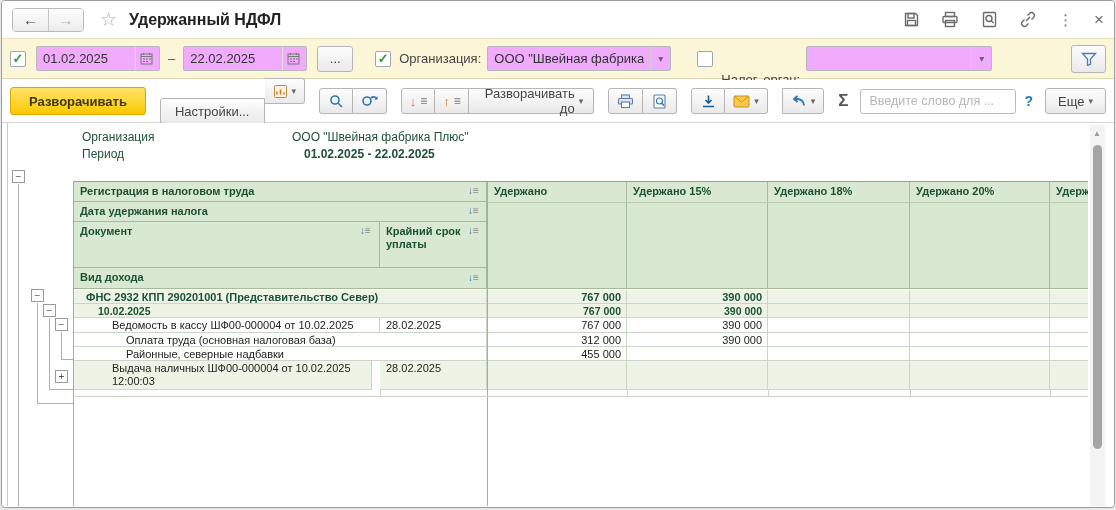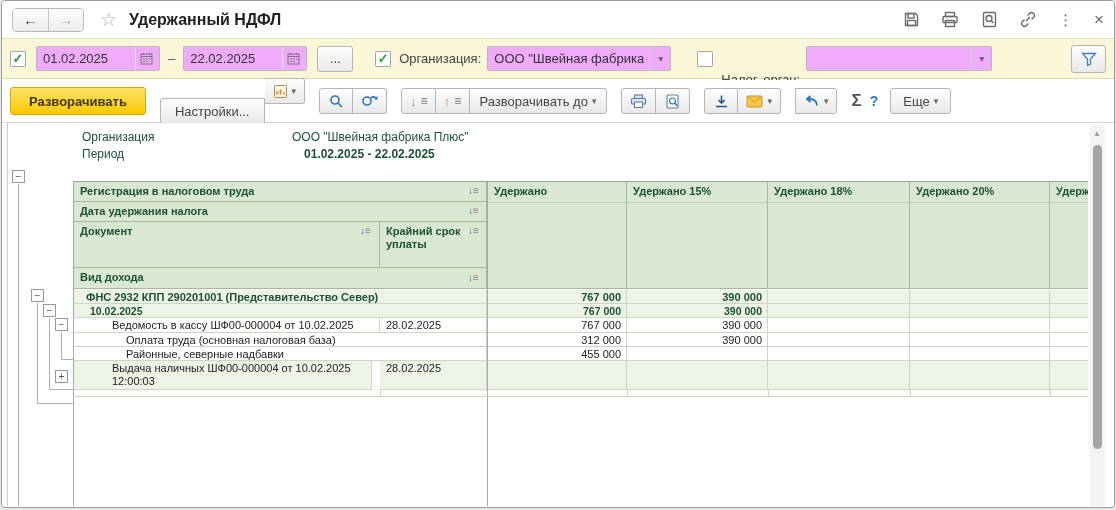--- a/index.html
+++ b/index.html
@@ -285,20 +285,21 @@
           <svg class="icon" width="16" height="13" viewBox="0 0 16 13" style="stroke:#2e75b6; fill:none; stroke-width:1.8;">
               <path d="M13 10.5c0-4-3-6.5-7-6.5H3.5"></path>
               <path d="M6.5 1L3 4l3.5 3"></path>
             </svg>
         </span>
         <span class="caret">▾</span>
       </div>
     </div>
 
     <span class="sigma">Σ</span>
+    <input class="wordsearch" placeholder="Введите слово для ..." style="">
     <span class="helpq">?</span>
     <div class="tgroup" style="margin-left:12px;">
       <div class="tbtn single" style="padding:0 12px;">
         <span>Еще</span>
         <span class="caret">▾</span>
       </div>
     </div>
   </div>
 
   <div class="report">
@@ -351,21 +352,21 @@
     <div class="cell hcell" style="left:1048px; top:59px; width:38px; height:107px; border-right:none;">Удерж</div>
     <div class="gline" style="left:486px; top:79px; width:600px; height:1px; background:#b8cab0;"></div>
 
     <div class="cell dcell grp" style="left:72px; top:167px; width:413px; height:14px; padding-left:12px; border-right:1px solid #cbd7c5;">ФНС 2932 КПП 290201001 (Представительство Север)</div>
     <div class="cell dcell num grp" style="left:486px; top:167px; width:139px; height:14px;">767 000</div>
     <div class="cell dcell num grp" style="left:625px; top:167px; width:141px; height:14px;">390 000</div>
     <div class="cell dcell num grp" style="left:766px; top:167px; width:142px; height:14px;"></div>
     <div class="cell dcell num grp" style="left:908px; top:167px; width:140px; height:14px;"></div>
     <div class="cell dcell grp" style="left:1048px; top:167px; width:38px; height:14px; border-right:none;"></div>
 
-    <div class="cell dcell grp" style="left:72px; top:181px; width:413px; height:14px; padding-left:16px; font-size:10.5px; border-right:1px solid #cbd7c5;">10.02.2025</div>
+    <div class="cell dcell grp" style="left:72px; top:181px; width:413px; height:14px; padding-left:24px; font-size:10.5px; border-right:1px solid #cbd7c5;">10.02.2025</div>
     <div class="cell dcell num grp" style="left:486px; top:181px; width:139px; height:14px; font-size:10.5px;">767 000</div>
     <div class="cell dcell num grp" style="left:625px; top:181px; width:141px; height:14px; font-size:10.5px;">390 000</div>
     <div class="cell dcell num grp" style="left:766px; top:181px; width:142px; height:14px;"></div>
     <div class="cell dcell num grp" style="left:908px; top:181px; width:140px; height:14px;"></div>
     <div class="cell dcell grp" style="left:1048px; top:181px; width:38px; height:14px; border-right:none;"></div>
 
     <div class="cell dcell" style="left:72px; top:195px; width:306px; height:15px; padding-left:38px; border-right:1px solid #cbd7c5;">Ведомость в кассу ШФ00-000004 от 10.02.2025</div>
     <div class="cell dcell" style="left:378px; top:195px; width:107px; height:15px; border-right:1px solid #cbd7c5;">28.02.2025</div>
     <div class="cell dcell num" style="left:486px; top:195px; width:139px; height:15px;">767 000</div>
     <div class="cell dcell num" style="left:625px; top:195px; width:141px; height:15px;">390 000</div>

